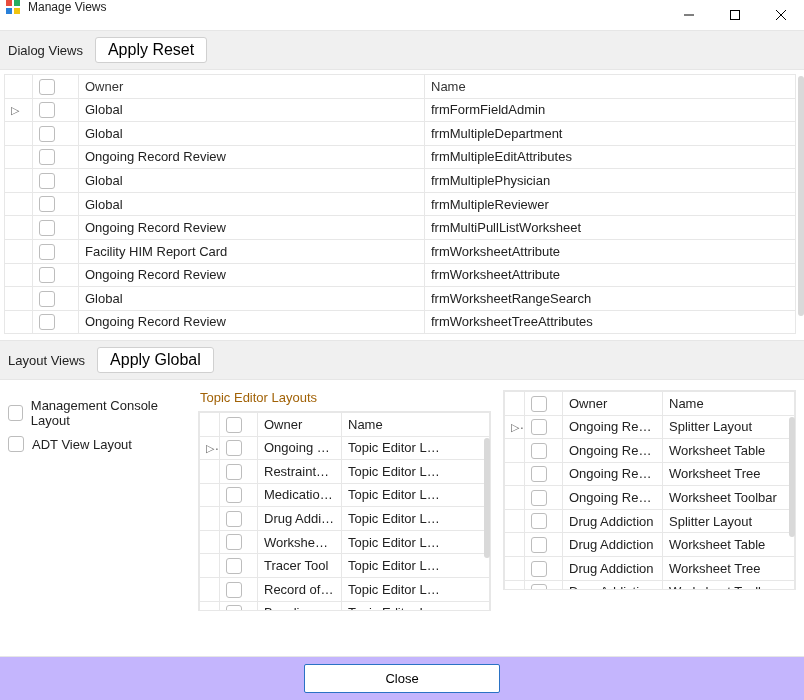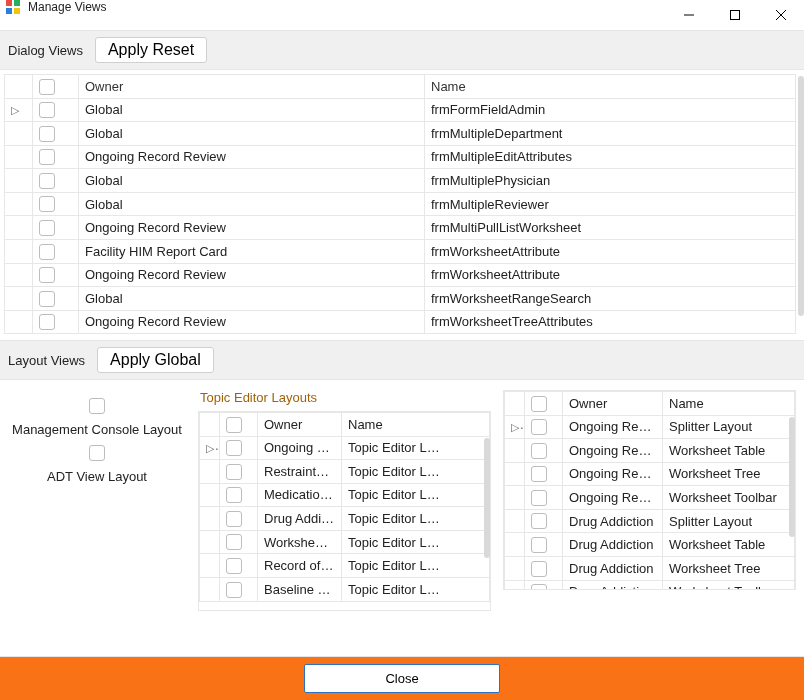--- a/index.html
+++ b/index.html
@@ -108,21 +108,21 @@
   }
   .vscroll.small { height:120px; }
 
   
   .layout-body {
     display:flex;
     gap:12px;
     padding: 10px 8px 0 8px;
   }
   .checkbox-col { width:178px; }
-  .cb-row { display:flex; align-items:center; gap:8px; margin:8px 0;flex-direction:column; }
+  .cb-row { display:flex; align-items:center; gap:8px; margin:8px 0; }
   .cb-row .checkbox { width:16px; height:16px; }
 
   .subpanel {
     flex:1;
     min-width:0;
   }
   .subpanel-title { margin:0 0 6px 2px; color:#a16207; }
   .subgrid-wrap { border:1px solid #e7e7e7; position:relative; height:200px; overflow:hidden; }
   .subgrid { width:100%; border-collapse:collapse; table-layout:fixed; }
   .subgrid th, .subgrid td {
@@ -140,21 +140,21 @@
   .sub-col-name   { }
 
   .subpanel.right .sub-col-owner { width:100px; }
 
   
   .bottom-bar {
     position:absolute;
     left:0; right:0; bottom:0;
     height:44px;
     border-top:1px solid #e6e6e6;
-    background:#f97316;
+    background:#c4b5fd;
     display:flex;
     align-items:center;
     justify-content:center;
   }
   .close-btn {
     background:#fff;
     border:1.5px solid #2a72c4;
     border-radius:2px;
     padding:6px 80px;
     font-size:13px;
@@ -343,20 +343,26 @@
             </tr>
             <tr>
               <td></td>
               <td><span class="checkbox"></span></td>
               <td>Worksheet-C…</td>
               <td>Topic Editor L…</td>
             </tr>
             <tr>
               <td></td>
               <td><span class="checkbox"></span></td>
+              <td>Tracer Tool</td>
+              <td>Topic Editor L…</td>
+            </tr>
+            <tr>
+              <td></td>
+              <td><span class="checkbox"></span></td>
               <td>Record of Care</td>
               <td>Topic Editor L…</td>
             </tr>
             <tr>
               <td></td>
               <td><span class="checkbox"></span></td>
               <td>Baseline Focu…</td>
               <td>Topic Editor L…</td>
             </tr>
           </tbody>

